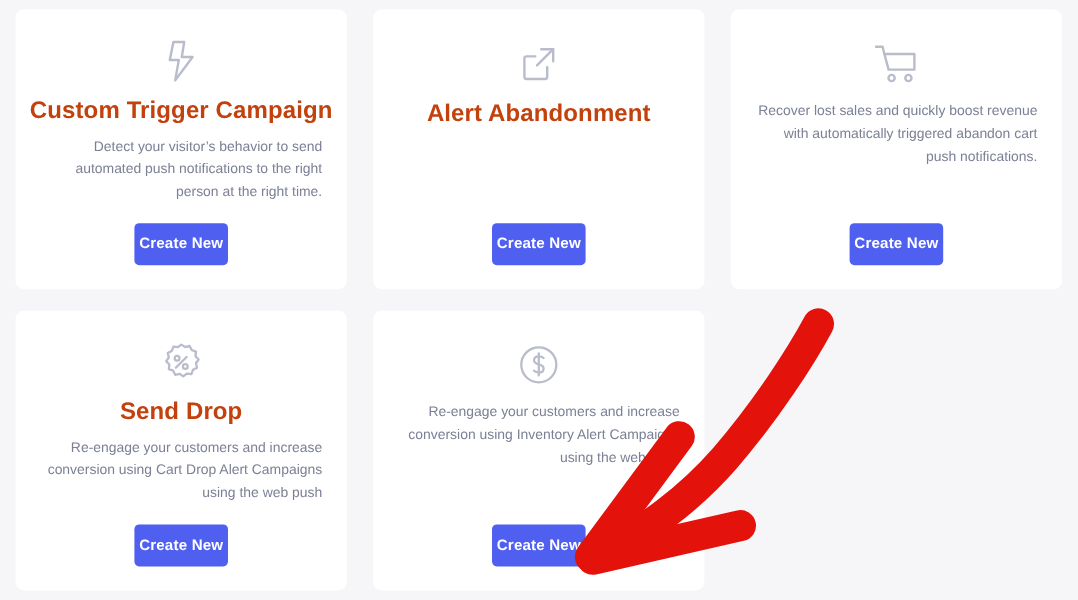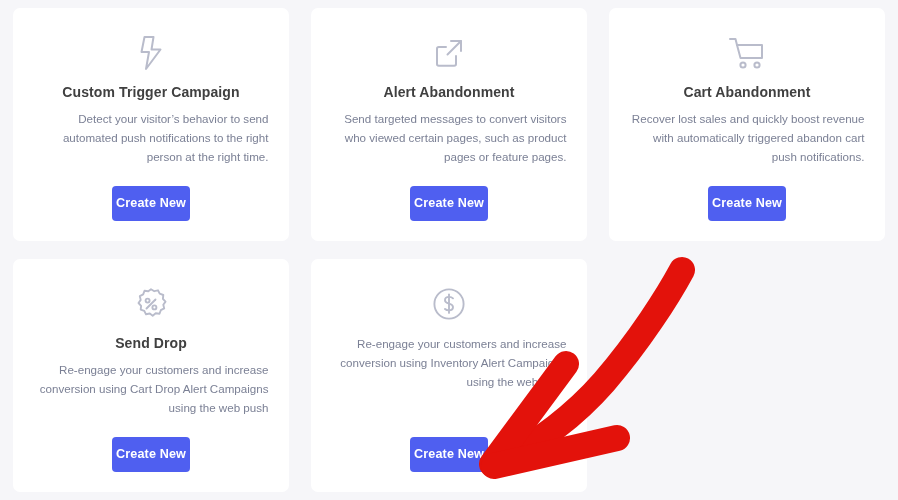--- a/index.html
+++ b/index.html
@@ -47,23 +47,23 @@
     height: 46px;
     display: flex;
     align-items: center;
     justify-content: center;
     margin-bottom: 8px;
     color: #b9bccb;
   }
   .card-icon svg { display: block; }
 
   .card-title {
-    font-size: 14px;
+    font-size: 20px;
     font-weight: bold;
-    color: #404040;
+    color: #c2410c;
     letter-spacing: .1px;
     text-align: left;
     margin-bottom: 10px;
     white-space: nowrap;
   }
 
   .card-desc {
     font-size: 11.6px;
     line-height: 1.62;
     color: #7b8095;
@@ -115,34 +115,32 @@
 
   <div class="card">
     <div class="card-icon">
       <svg width="32" height="32" viewBox="0 0 32 32" fill="none" stroke="currentColor" stroke-width="2" stroke-linejoin="round" stroke-linecap="round">
         <path d="M18 4 H28 V14"></path>
         <path d="M28 4 L14.5 17.5"></path>
         <path d="M23 19 V27 A1.8 1.8 0 0 1 21.2 28.8 H5.8 A1.8 1.8 0 0 1 4 27 V11.8 A1.8 1.8 0 0 1 5.8 10 H13"></path>
       </svg>
     </div>
     <div class="card-title">Alert Abandonment</div>
-    <div class="card-desc">Send targeted messages to convert visitors who viewed certain pages, such as product pages or feature pages.</div>
     <button class="create-btn">Create New</button>
   </div>
 
   <div class="card">
     <div class="card-icon">
       <svg width="38" height="34" viewBox="0 0 38 34" fill="none" stroke="currentColor" stroke-width="2" stroke-linejoin="round" stroke-linecap="round">
         <path d="M2 3 H7.5 L9 9"></path>
         <path d="M9 9 H34 V22 H12.5 Z"></path>
         <circle cx="15" cy="29" r="2.6"></circle>
         <circle cx="29" cy="29" r="2.6"></circle>
       </svg>
     </div>
-    <div class="card-title">Cart Abandonment</div>
     <div class="card-desc">Recover lost sales and quickly boost revenue with automatically triggered abandon cart push notifications.</div>
     <button class="create-btn">Create New</button>
   </div>
 
   <div class="card">
     <div class="card-icon">
       <svg width="34" height="34" viewBox="0 0 34 34" fill="none" stroke="currentColor" stroke-width="1.9" stroke-linejoin="round" stroke-linecap="round">
         <path d="M17 2.2
                  l3.3 2.0 3.7 -0.9 1.7 3.4 3.6 1.3 -0.4 3.8 2.6 2.8 -2.2 3.1 0.9 3.7 -3.4 1.8
                  -1.3 3.6 -3.8 -0.5 -3.0 2.4 -2.9 -2.2 -3.8 0.8 -1.7 -3.4 -3.6 -1.3 0.4 -3.8

